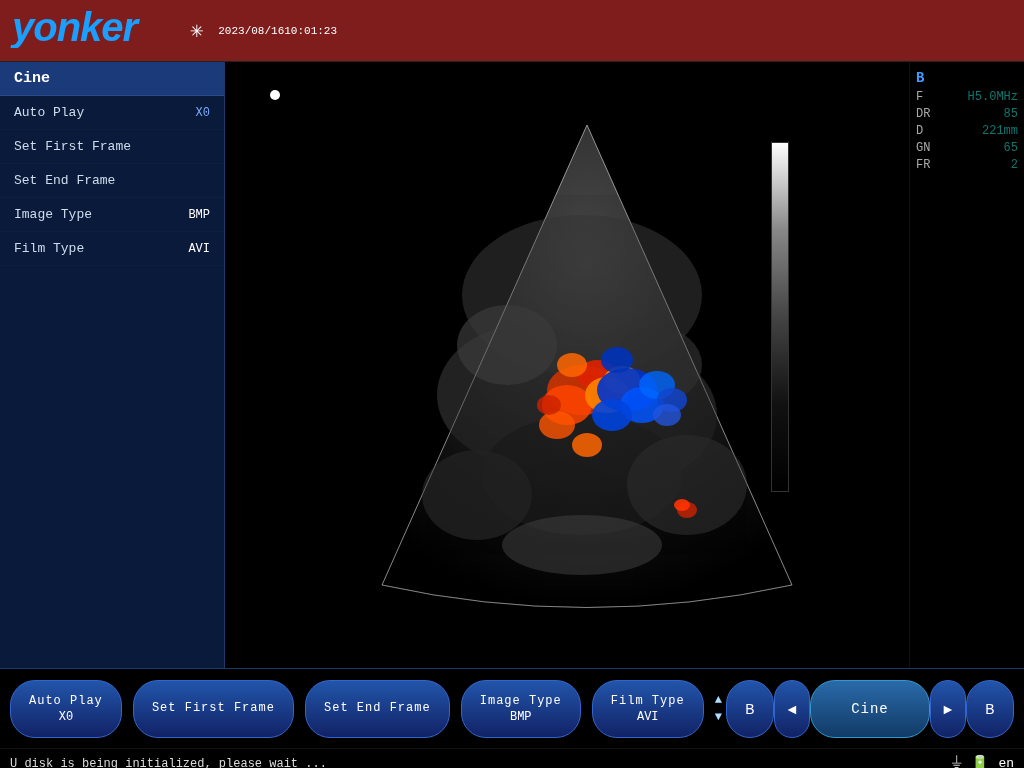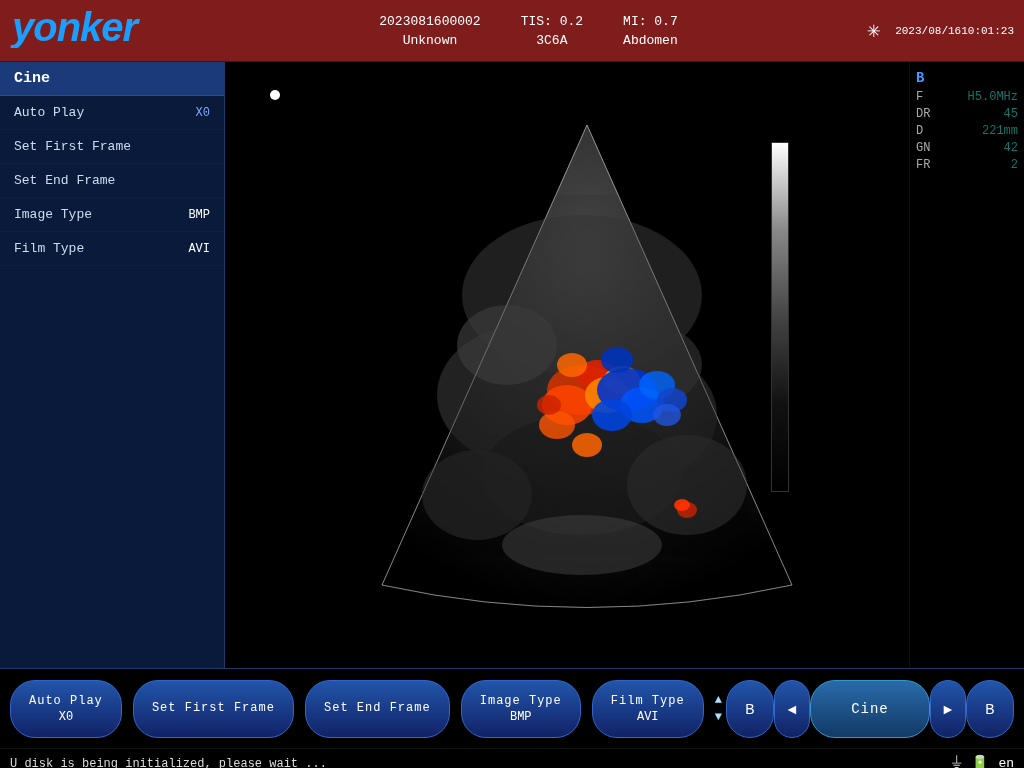--- a/index.html
+++ b/index.html
@@ -273,34 +273,20 @@
 <body>
 
 <div id="header">
   <div id="logo">
     <span>
       <svg width="170" height="45" viewBox="0 0 170 45">
         <text x="2" y="38" font-family="Arial Black, sans-serif" font-size="40" font-weight="900" font-style="italic" fill="#1a9fff">yonker</text>
       </svg>
     </span>
   </div>
-  <div id="header-info">
-    <div class="info-col">
-      <span>2023081600002</span>
-      <span>Unknown</span>
-    </div>
-    <div class="info-col">
-      <span>TIS: 0.2</span>
-      <span>3C6A</span>
-    </div>
-    <div class="info-col">
-      <span>MI: 0.7</span>
-      <span>Abdomen</span>
-    </div>
-  </div>
   <div id="header-right">
     <div id="snowflake-icon">✳</div>
     <div id="datetime">
       <span>2023/08/16</span>
       <span>10:01:23</span>
     </div>
   </div>
 </div>
 
 <div id="main">
@@ -392,29 +378,29 @@
   </div>
 
   <div id="right-panel">
     <div class="panel-mode">B</div>
     <div class="param-row">
       <span class="param-label">F</span>
       <span class="param-value">H5.0MHz</span>
     </div>
     <div class="param-row">
       <span class="param-label">DR</span>
-      <span class="param-value">45</span>
+      <span class="param-value">85</span>
     </div>
     <div class="param-row">
       <span class="param-label">D</span>
       <span class="param-value">221mm</span>
     </div>
     <div class="param-row">
       <span class="param-label">GN</span>
-      <span class="param-value">42</span>
+      <span class="param-value">65</span>
     </div>
     <div class="param-row">
       <span class="param-label">FR</span>
       <span class="param-value">2</span>
     </div>
   </div>
 </div>
 
 <div id="bottom-controls">
   <button class="ctrl-btn">

